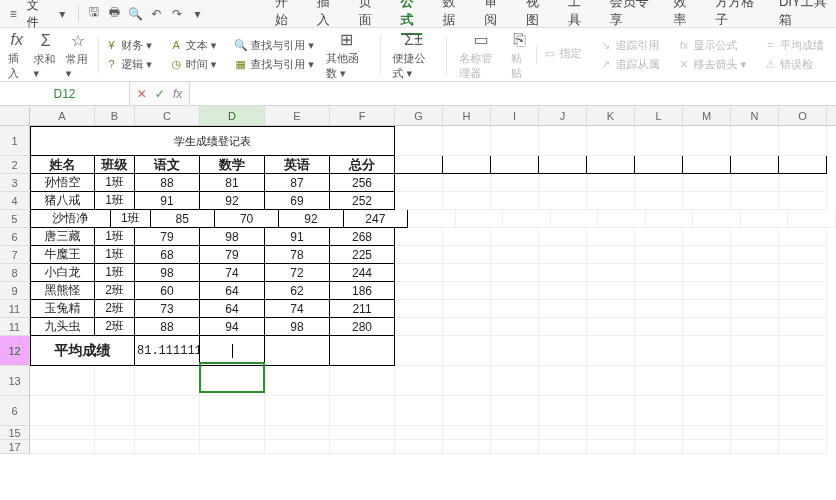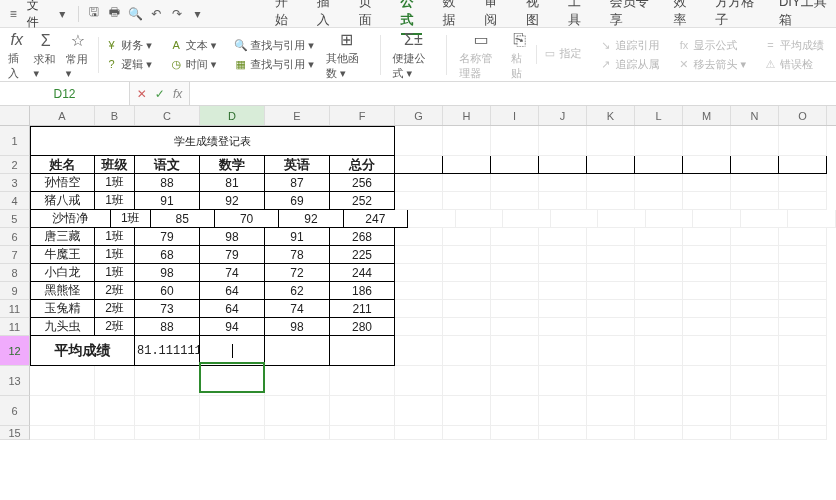--- a/index.html
+++ b/index.html
@@ -487,16 +487,34 @@
         <div class="cell" style="width: 48px;"></div>
         <div class="cell" style="width: 48px;"></div>
         <div class="cell" style="width: 48px;"></div>
         <div class="cell" style="width: 48px;"></div>
         <div class="cell" style="width: 48px;"></div>
         <div class="cell" style="width: 48px;"></div>
         <div class="cell" style="width: 48px;"></div>
         <div class="cell" style="width: 48px;"></div>
         <div class="cell" style="width: 48px;"></div>
       </div>
+      <div class="row h14">
+        <div class="rh">17</div>
+        <div class="cell" style="width: 65px;"></div>
+        <div class="cell" style="width: 40px;"></div>
+        <div class="cell" style="width: 65px;"></div>
+        <div class="cell" style="width: 65px;"></div>
+        <div class="cell" style="width: 65px;"></div>
+        <div class="cell" style="width: 65px;"></div>
+        <div class="cell" style="width: 48px;"></div>
+        <div class="cell" style="width: 48px;"></div>
+        <div class="cell" style="width: 48px;"></div>
+        <div class="cell" style="width: 48px;"></div>
+        <div class="cell" style="width: 48px;"></div>
+        <div class="cell" style="width: 48px;"></div>
+        <div class="cell" style="width: 48px;"></div>
+        <div class="cell" style="width: 48px;"></div>
+        <div class="cell" style="width: 48px;"></div>
+      </div>
     </div>
   <div class="active-wrap" style="left:199px; top:256px; width:66px; height:31px;"></div>
 
 </div>
 
 </body></html>

